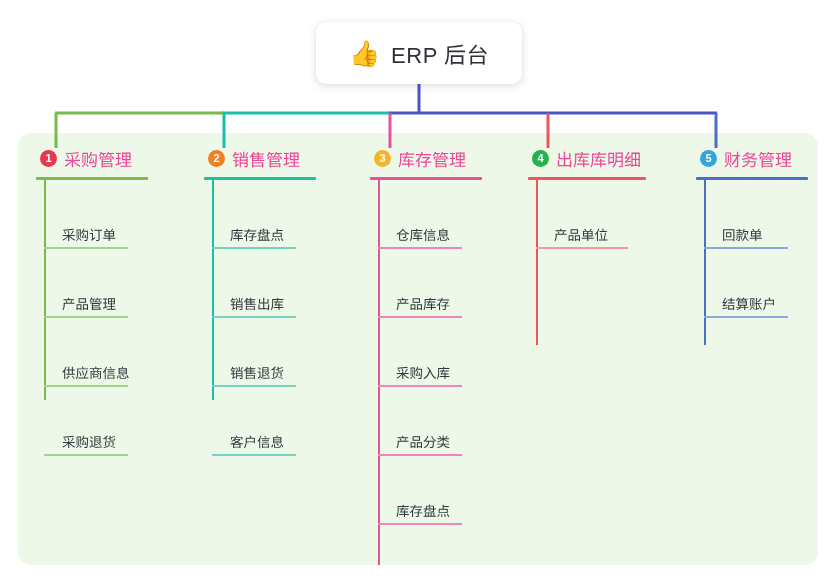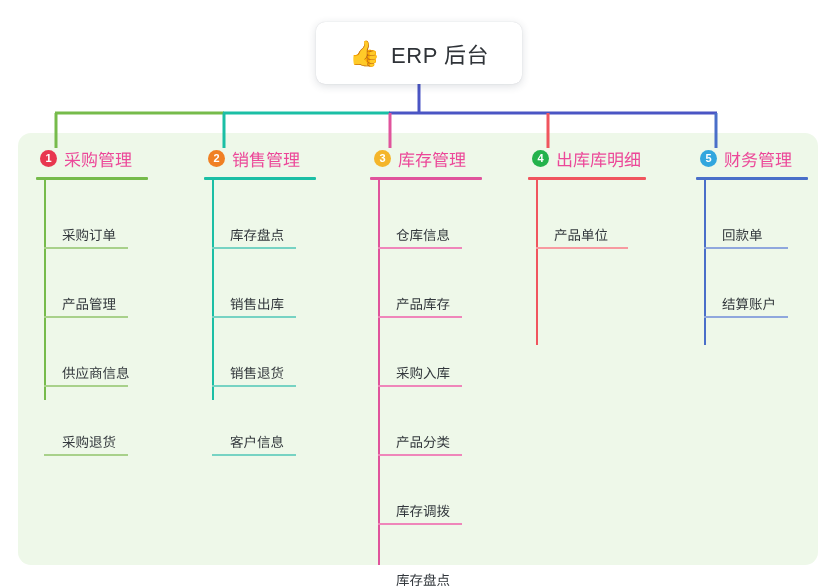--- a/index.html
+++ b/index.html
@@ -235,24 +235,20 @@
           </div>
           <div class="item">
             <span class="item-label">采购入库</span>
             <div class="item-rule" style="width: 84px; background: rgb(239, 134, 186);"></div>
           </div>
           <div class="item">
             <span class="item-label">产品分类</span>
             <div class="item-rule" style="width: 84px; background: rgb(239, 134, 186);"></div>
           </div>
           <div class="item">
-            <span class="item-label">库存调拨</span>
-            <div class="item-rule" style="width: 84px; background: rgb(239, 134, 186);"></div>
-          </div>
-          <div class="item">
             <span class="item-label">库存盘点</span>
             <div class="item-rule" style="width: 84px; background: rgb(239, 134, 186);"></div>
           </div>
           <div class="item">
             <div class="item-rule" style="width: 84px; background: rgb(239, 134, 186);"></div>
           </div>
         </div>
       </div>
       <div class="column" style="left: 528px;">
         <div class="col-head">

